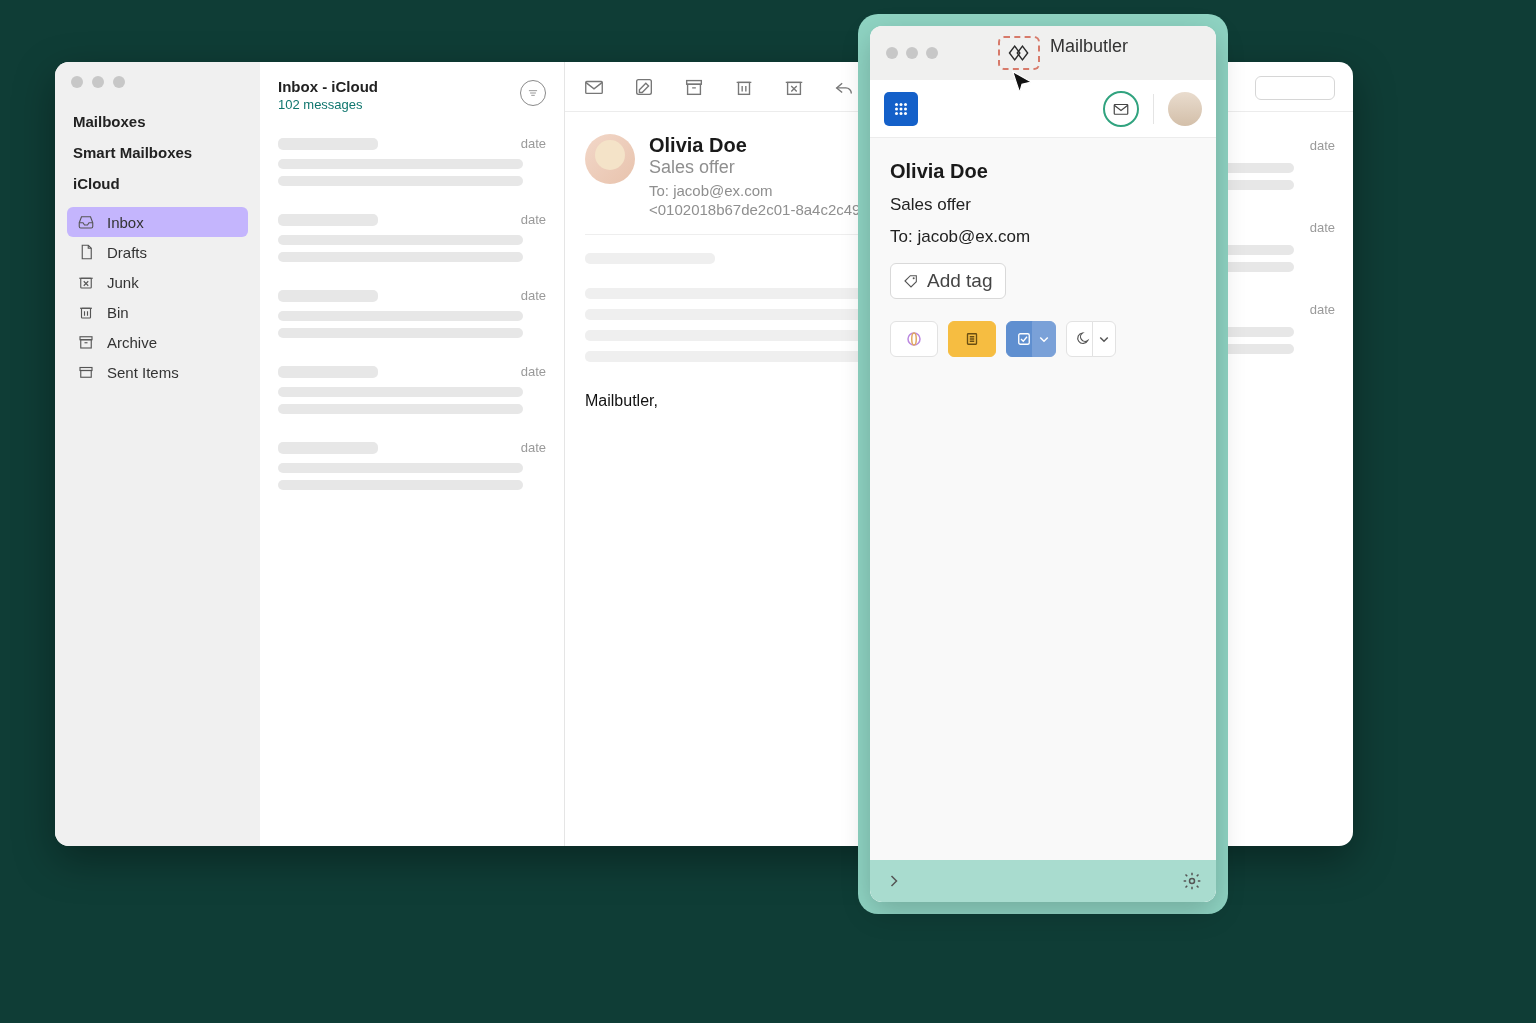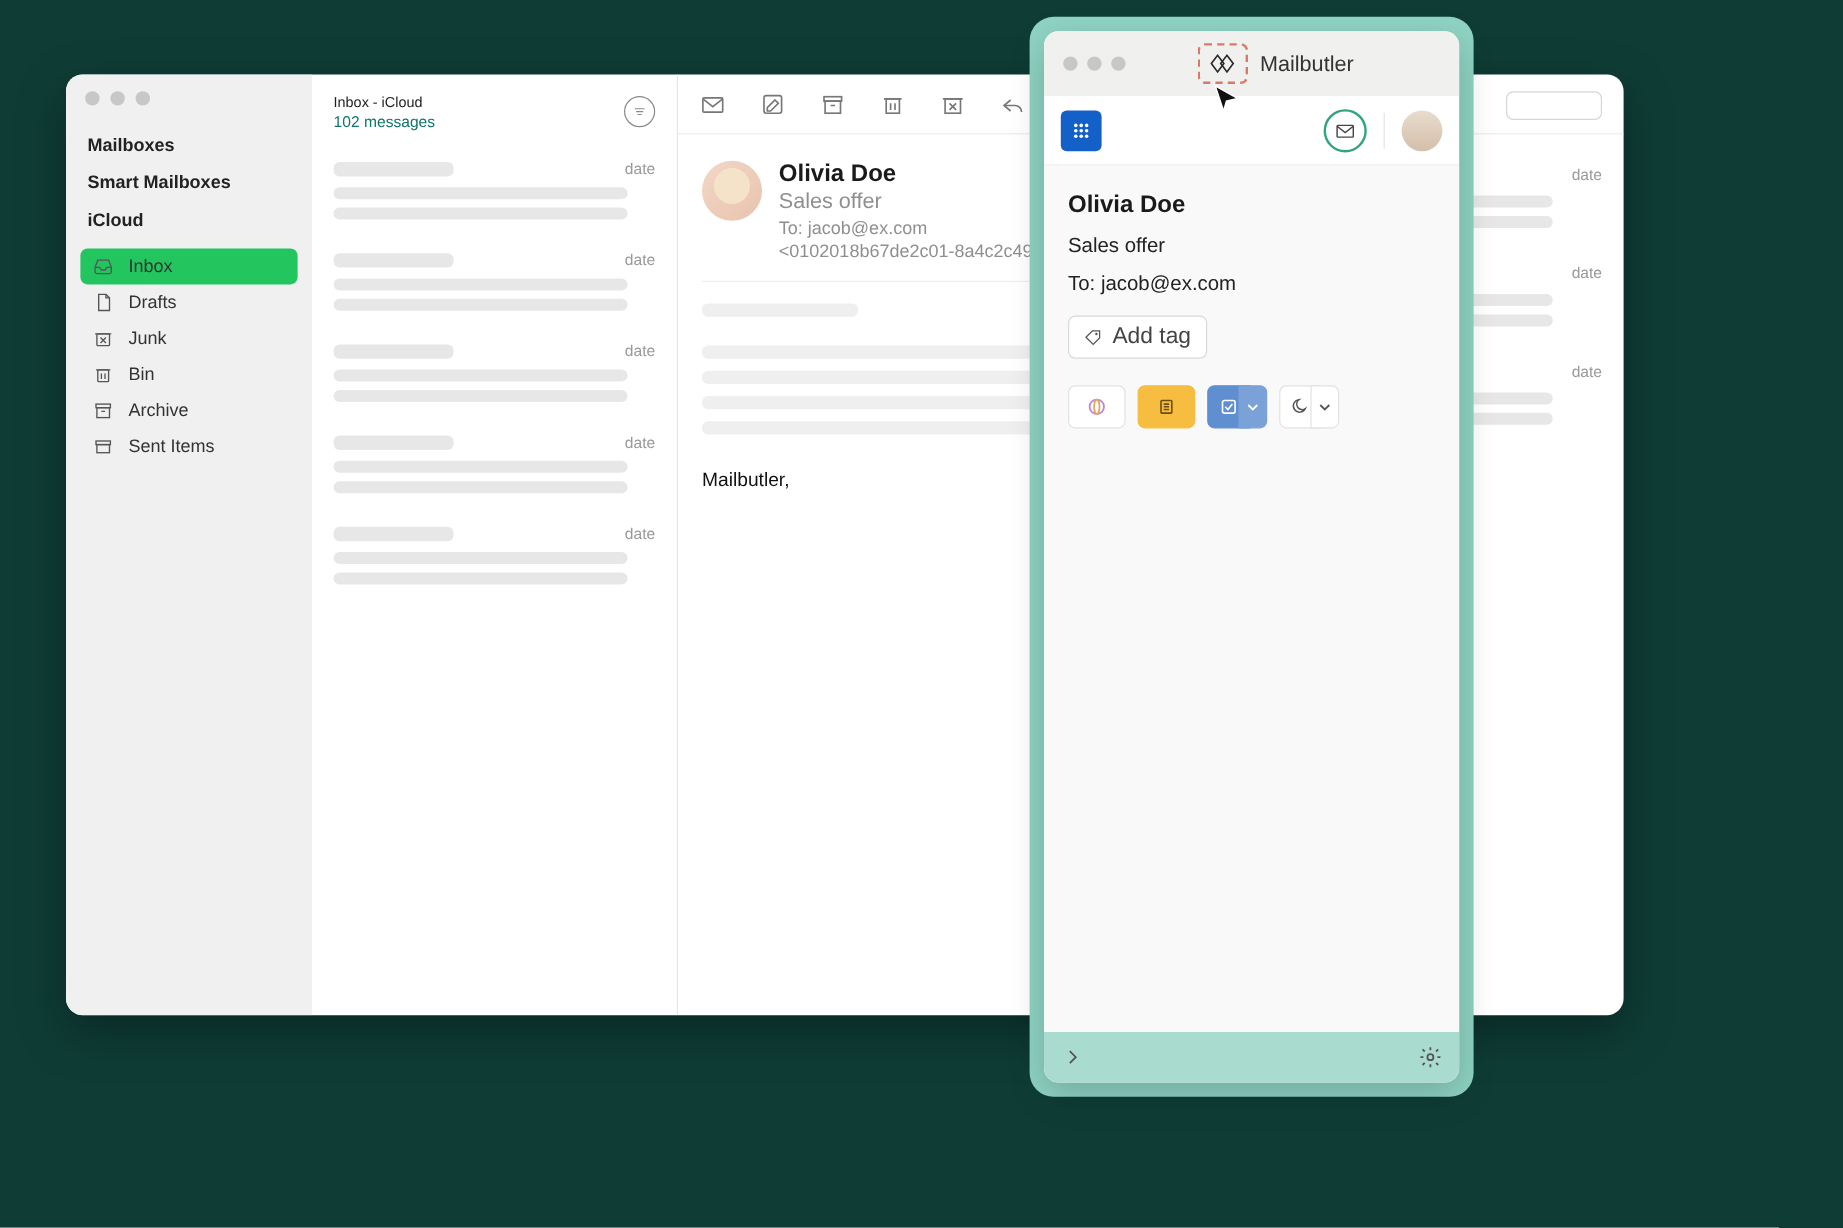--- a/index.html
+++ b/index.html
@@ -36,32 +36,32 @@
 .traffic-lights { display:flex; gap:9px; padding:4px 2px 18px 4px; }
 .tl { width:12px; height:12px; border-radius:50%; background:#c7c7c7; }
 
 .sidebar-section { font-weight:600; font-size:15px; color:#222; padding:7px 6px; }
 .folder-list { margin-top:8px; }
 .folder {
   display:flex; align-items:center; gap:12px;
   padding:6px 10px; border-radius:6px;
   font-size:15px; color:#333;
 }
-.folder.active { background:#22c55e; }
+.folder.active { background:#c4b5fd; }
 .folder svg { width:18px; height:18px; stroke:#555; fill:none; stroke-width:1.5; }
 
 .message-list {
   width: 305px;
   border-right:1px solid #e5e5e5;
   display:flex; flex-direction:column;
 }
 .list-header {
   padding:16px 18px 10px; display:flex; justify-content:space-between; align-items:flex-start;
 }
-.list-title { font-weight:400; font-size:12px; color:#222; }
+.list-title { font-weight:700; font-size:15px; color:#222; }
 .list-sub { font-size:13px; color:#0f766e; margin-top:2px; }
 .list-header-btn {
   width:26px; height:26px; border:1.5px solid #8a8a8a; border-radius:50%;
   display:flex; align-items:center; justify-content:center; margin-top:2px;
 }
 .list-header-btn svg { width:14px; height:14px; stroke:#8a8a8a; stroke-width:1.5; fill:none;}
 
 .msg-item {
   padding:14px 18px 12px;
 }
@@ -154,21 +154,21 @@
 .mb-titlebar {
   height:54px; background:#f0f0ef;
   display:flex; align-items:center; gap:10px;
   padding:0 16px;
   position:relative;
 }
 .mb-traffic { display:flex; gap:8px; }
 .mb-traffic .tl { background:#c7c7c7; }
 .mb-logo-wrap {
   margin-left:50px;
-  display:flex; align-items:center; gap:10px;
+  display:flex; align-items:flex-start; gap:10px;
 }
 .mb-logo-box {
   border:2px dashed #d77a6a; border-radius:6px;
   padding:4px 6px;
   display:flex; align-items:center; justify-content:center;
 }
 .mb-title { font-size:18px; color:#333; }
 .cursor {
   position:absolute; left:138px; top:42px;
 }

